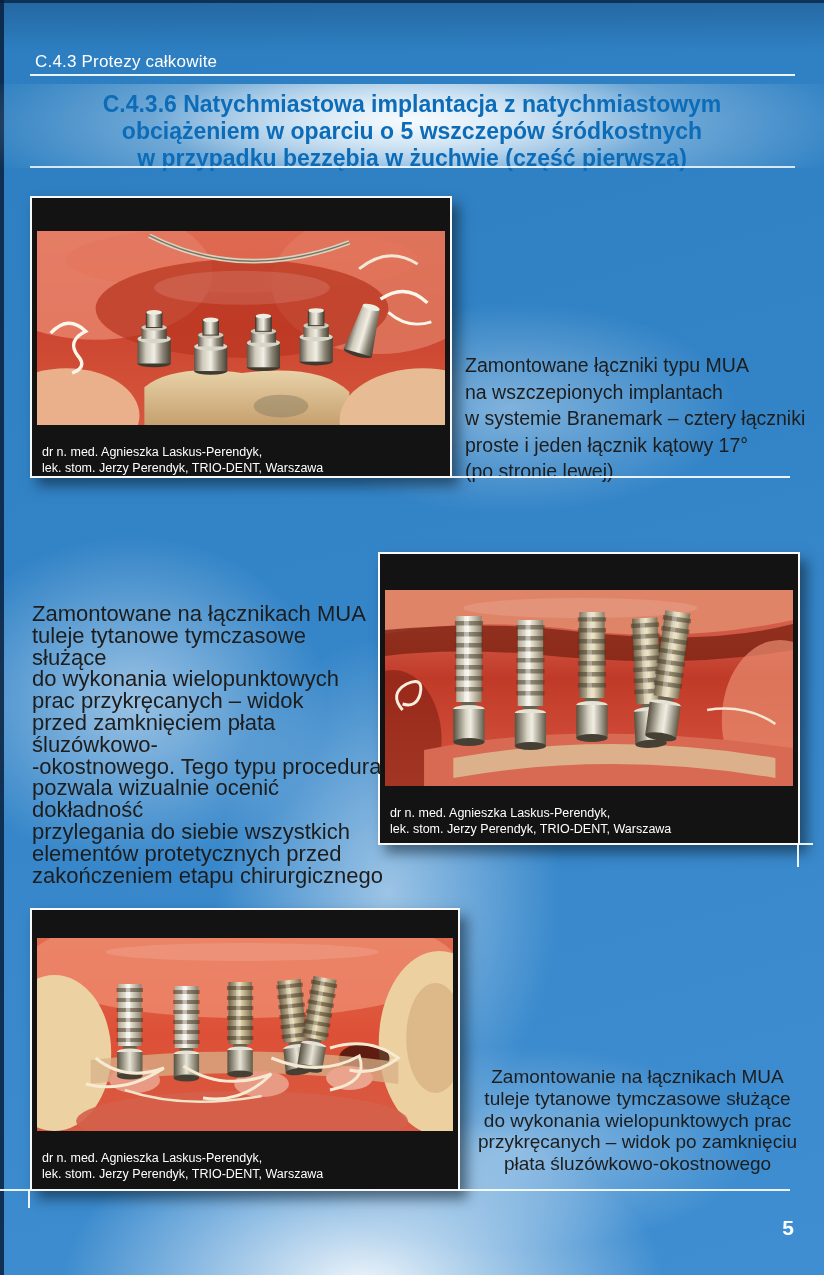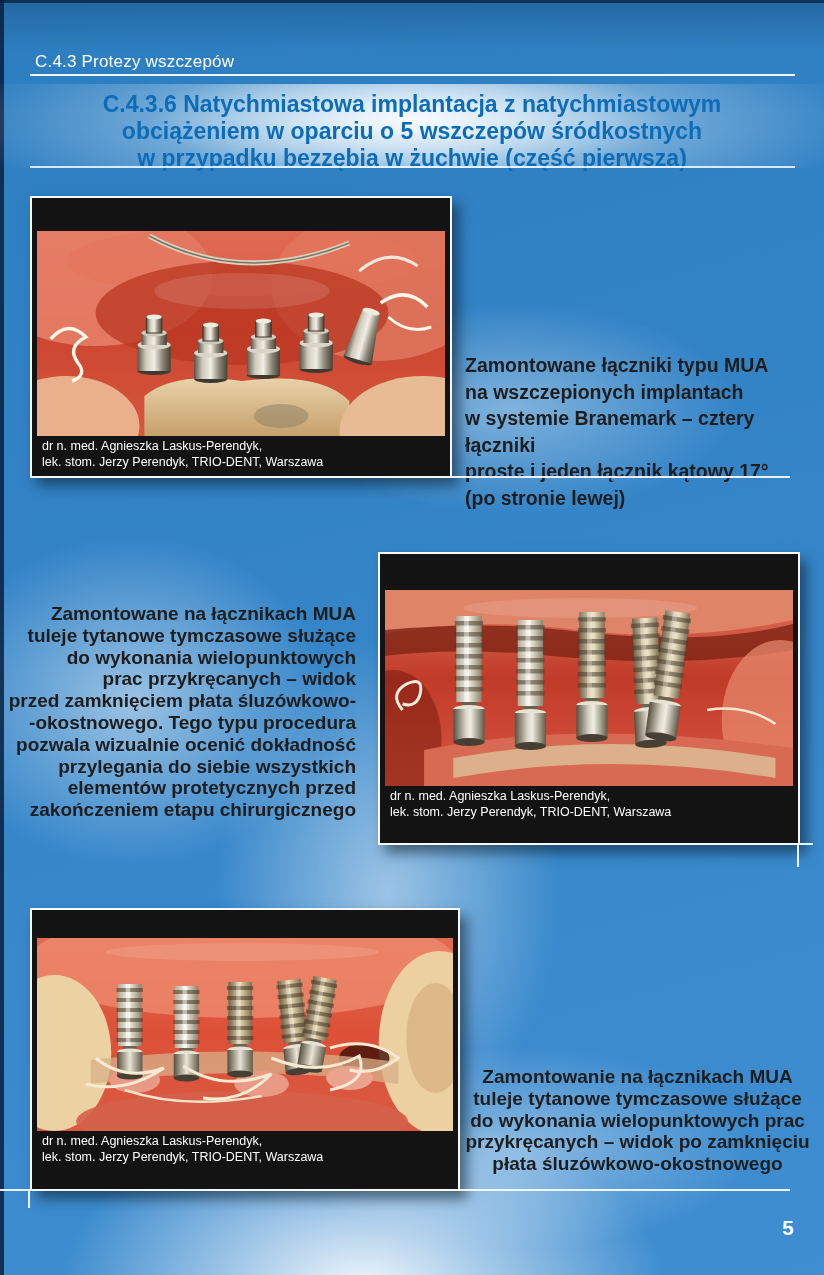--- a/index.html
+++ b/index.html
@@ -36,52 +36,52 @@
     font-size:23px;line-height:27px;font-weight:bold;color:#0c6cb8;
   }
 
   figure.photo{
     position:absolute;margin:0;background:#131313;border:2px solid #f8f8f8;
     box-shadow:7px 8px 12px rgba(10,25,40,.55);
     display:flex;flex-direction:column;box-sizing:border-box;
   }
   figure.photo .band{flex:0 0 auto;background:#131313;}
   figure.photo svg{display:block;margin:0 5px;width:calc(100% - 10px);}
-  figure.photo figcaption{color:#fff;font-size:12.5px;line-height:15.5px;padding:3px 0 0 10px;}
+  figure.photo figcaption{color:#fff;font-size:12.5px;line-height:15.5px;padding:20px 0 0 10px;}
 
   .photo1{left:30px;top:196px;width:422px;height:282px;}
   .photo1 .band{height:33px;}
   .photo2{left:378px;top:552px;width:422px;height:293px;}
   .photo2 .band{height:36px;}
   .photo3{left:30px;top:908px;width:430px;height:283px;}
   .photo3 .band{height:28px;}
 
-  .textblock{position:absolute;color:#1d1d1d;font-weight:bold;}
+  .textblock{position:absolute;color:#1d1d1d;}
   .t1{left:465px;top:352px;width:345px;font-size:19.5px;line-height:26.5px;text-align:left;}
-  .t2{left:4px;top:603px;width:352px;font-size:19px;line-height:21.8px;text-align:right;}
+  .t2{left:32px;top:603px;width:352px;font-size:22px;line-height:21.8px;text-align:left;}
   .t3{left:465px;top:1066px;width:345px;font-size:19px;line-height:21.8px;text-align:center;}
 
   .ext{position:absolute;background:rgba(255,255,255,.9);}
   .ext-1{left:452px;top:476px;width:338px;height:2px;}
   .ext-2h{left:800px;top:843px;width:13px;height:2px;}
   .ext-2v{left:797px;top:845px;width:2px;height:22px;}
   .ext-3l{left:0;top:1189px;width:31px;height:2px;}
   .ext-3r{left:459px;top:1189px;width:331px;height:2px;}
   .ext-3v{left:28px;top:1191px;width:2px;height:17px;}
 
   .pagenum{position:absolute;right:30px;top:1216px;color:#fff;font-size:21px;font-weight:bold;}
 </style>
 </head>
 <body>
 
 <div class="page">
   <div class="edge-left"></div>
   <div class="edge-top"></div>
 
-  <span class="hdr-left">C.4.3 Protezy wszczepów</span>
+  <span class="hdr-left">C.4.3 Protezy całkowite</span>
   <div class="rule rule-header"></div>
 
   <div class="title-band">
     <h1 class="pre">C.4.3.6 Natychmiastowa implantacja z natychmiastowym
 obciążeniem w oparciu o 5 wszczepów śródkostnych
 w przypadku bezzębia w żuchwie (część pierwsza)</h1>
   </div>
   <div class="rule rule-title"></div>
 
   <figure class="photo photo1">

